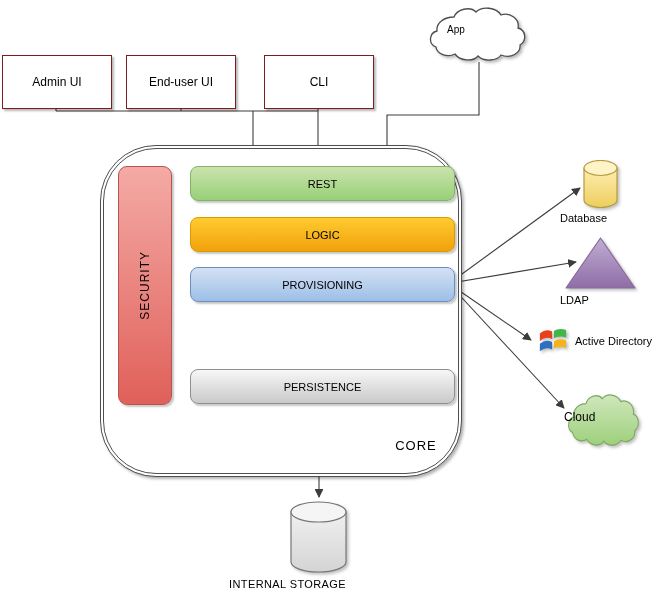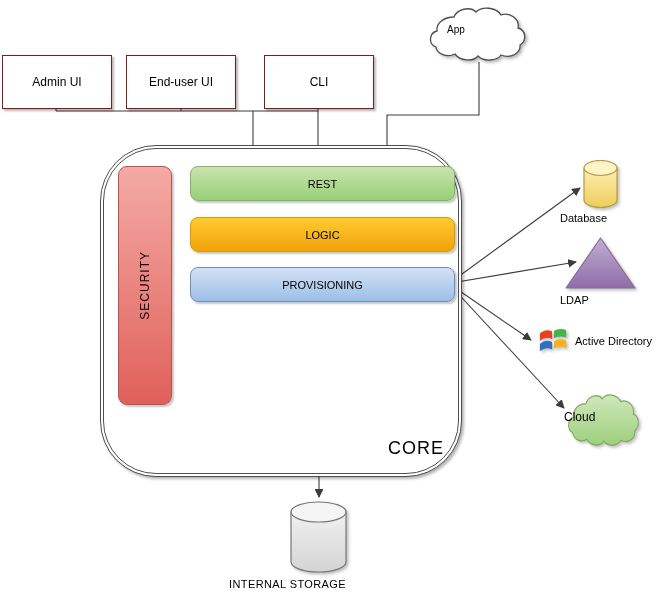--- a/index.html
+++ b/index.html
@@ -11,22 +11,22 @@
     display:flex;align-items:center;justify-content:center;font-size:12px;margin-top:48px;}
   #box-admin{left:2px;} #box-enduser{left:126px;align-items:center;} #box-cli{left:264px;}
   .cloud-wrap{position:absolute;filter:drop-shadow(2px 2px 1.5px rgba(0,0,0,0.28));}
   #cloud-app{left:427px;top:4px;}
   .cloud-label{position:absolute;font-size:10px;text-align:left;}
   #cloud-app-label{left:447px;top:24px;width:60px;}
   
   #core-container{position:absolute;left:100px;top:145px;width:362px;height:332px;
     box-sizing:border-box;border:4px double #4f4f4f;border-radius:56px;
     box-shadow:2px 2px 3px rgba(0,0,0,0.30);background:#fff;}
-  #core-label{position:absolute;left:364px;top:438px;width:80px;text-align:right;
-    font-size:18px;letter-spacing:1px;}
+  #core-label{position:absolute;left:376px;top:438px;width:80px;text-align:center;
+    font-size:13px;letter-spacing:1px;}
   
   #security-bar{position:absolute;left:118px;top:166px;width:54px;height:239px;
     box-sizing:border-box;border:1px solid #b85450;border-radius:9px;
     background:linear-gradient(#f4aaa5,#e0605a);box-shadow:2px 2px 2px rgba(0,0,0,0.22);
     display:flex;align-items:center;justify-content:center;}
   #security-bar span{writing-mode:vertical-rl;transform:rotate(180deg);
     font-size:12px;letter-spacing:1px;}
   
   .layer{position:absolute;left:190px;width:265px;height:35px;box-sizing:border-box;
     border-radius:8px;border:1px solid;display:flex;align-items:center;justify-content:center;
@@ -109,20 +109,23 @@
 
   <div class="layer" id="layer-rest">
     <span>REST</span>
   </div>
   <div class="layer" id="layer-logic">
     <span>LOGIC</span>
   </div>
   <div class="layer" id="layer-provisioning">
     <span>PROVISIONING</span>
   </div>
+  <div class="layer" id="layer-persistence">
+    <span>PERSISTENCE</span>
+  </div>
 
   <div class="shape" id="db-cyl">
     <svg width="35" height="48" viewBox="0 0 35 48">
       <defs>
         <linearGradient id="gDb" x1="0" y1="0" x2="0" y2="1">
           <stop offset="0" stop-color="#ffeeb0"></stop>
             <stop offset="1" stop-color="#ecce5e"></stop>
         </linearGradient>
       </defs>
       <path d="M1 8 v32 a16.5 7.5 0 0 0 33 0 v-32 Z" fill="url(#gDb)" stroke="#b69b3f" stroke-width="1.2"></path>

